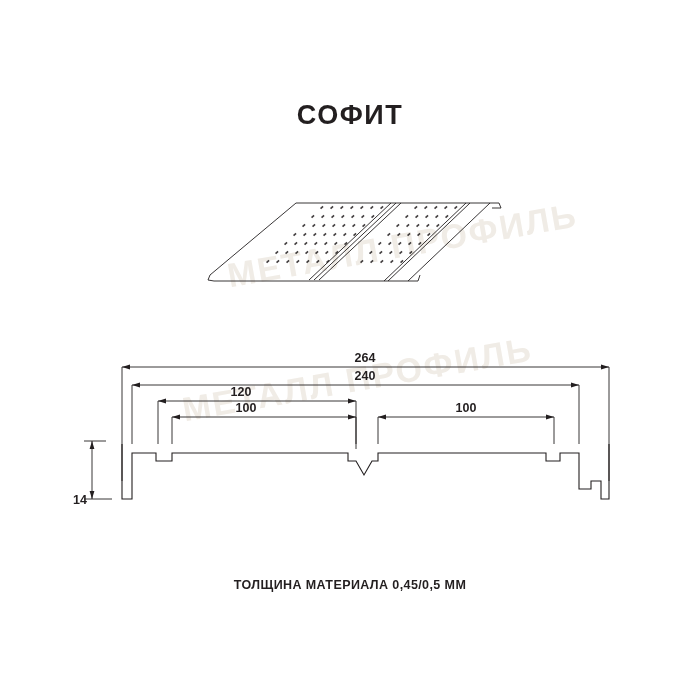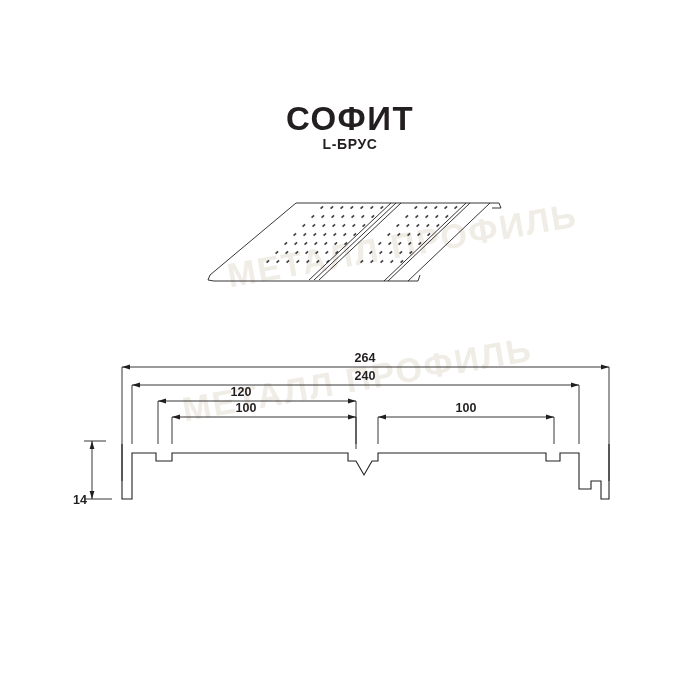--- a/index.html
+++ b/index.html
@@ -19,21 +19,21 @@
     position: relative;
     width: 700px;
     height: 700px;
   }
   .title {
     position: absolute;
     top: 100px;
     left: 0;
     width: 700px;
     text-align: center;
-    font-size: 33px;
+    font-size: 27px;
     font-weight: bold;
     letter-spacing: 1.5px;
     color: #231f20;
   }
   .subtitle {
     position: absolute;
     top: 136px;
     left: 0;
     width: 700px;
     text-align: center;
@@ -88,21 +88,20 @@
     transform: rotate(-10deg);
   }
   svg { display: block; }
 </style>
 </head>
 <body>
 
 <div class="page">
 
   <div class="title">СОФИТ</div>
-  <div class="subtitle">L-БРУС</div>
 
   <div class="watermark wm1">МЕТАЛЛ ПРОФИЛЬ</div>
   <div class="watermark wm2">МЕТАЛЛ ПРОФИЛЬ</div>
 
   <div class="iso-wrap">
     <svg width="360" height="140" viewBox="0 0 360 140">
       <g fill="none" stroke="#231f20" stroke-width="0.9" stroke-linejoin="round">
 
         <path d="M126 23 L320 23"></path>
 
@@ -319,13 +318,14 @@
 
       <text x="305" y="13" text-anchor="middle" font-family="Liberation Sans, sans-serif" font-size="12.5" font-weight="bold" fill="#231f20">264</text>
       <text x="305" y="31" text-anchor="middle" font-family="Liberation Sans, sans-serif" font-size="12.5" font-weight="bold" fill="#231f20">240</text>
       <text x="181" y="47" text-anchor="middle" font-family="Liberation Sans, sans-serif" font-size="12.5" font-weight="bold" fill="#231f20">120</text>
       <text x="186" y="63" text-anchor="middle" font-family="Liberation Sans, sans-serif" font-size="12.5" font-weight="bold" fill="#231f20">100</text>
       <text x="406" y="63" text-anchor="middle" font-family="Liberation Sans, sans-serif" font-size="12.5" font-weight="bold" fill="#231f20">100</text>
       <text x="20" y="155" text-anchor="middle" font-family="Liberation Sans, sans-serif" font-size="12.5" font-weight="bold" fill="#231f20">14</text>
     </svg>
   </div>
 
+  <div class="footnote">ТОЛЩИНА МАТЕРИАЛА 0,45/0,5 ММ</div>
 </div>
 
 </body></html>

